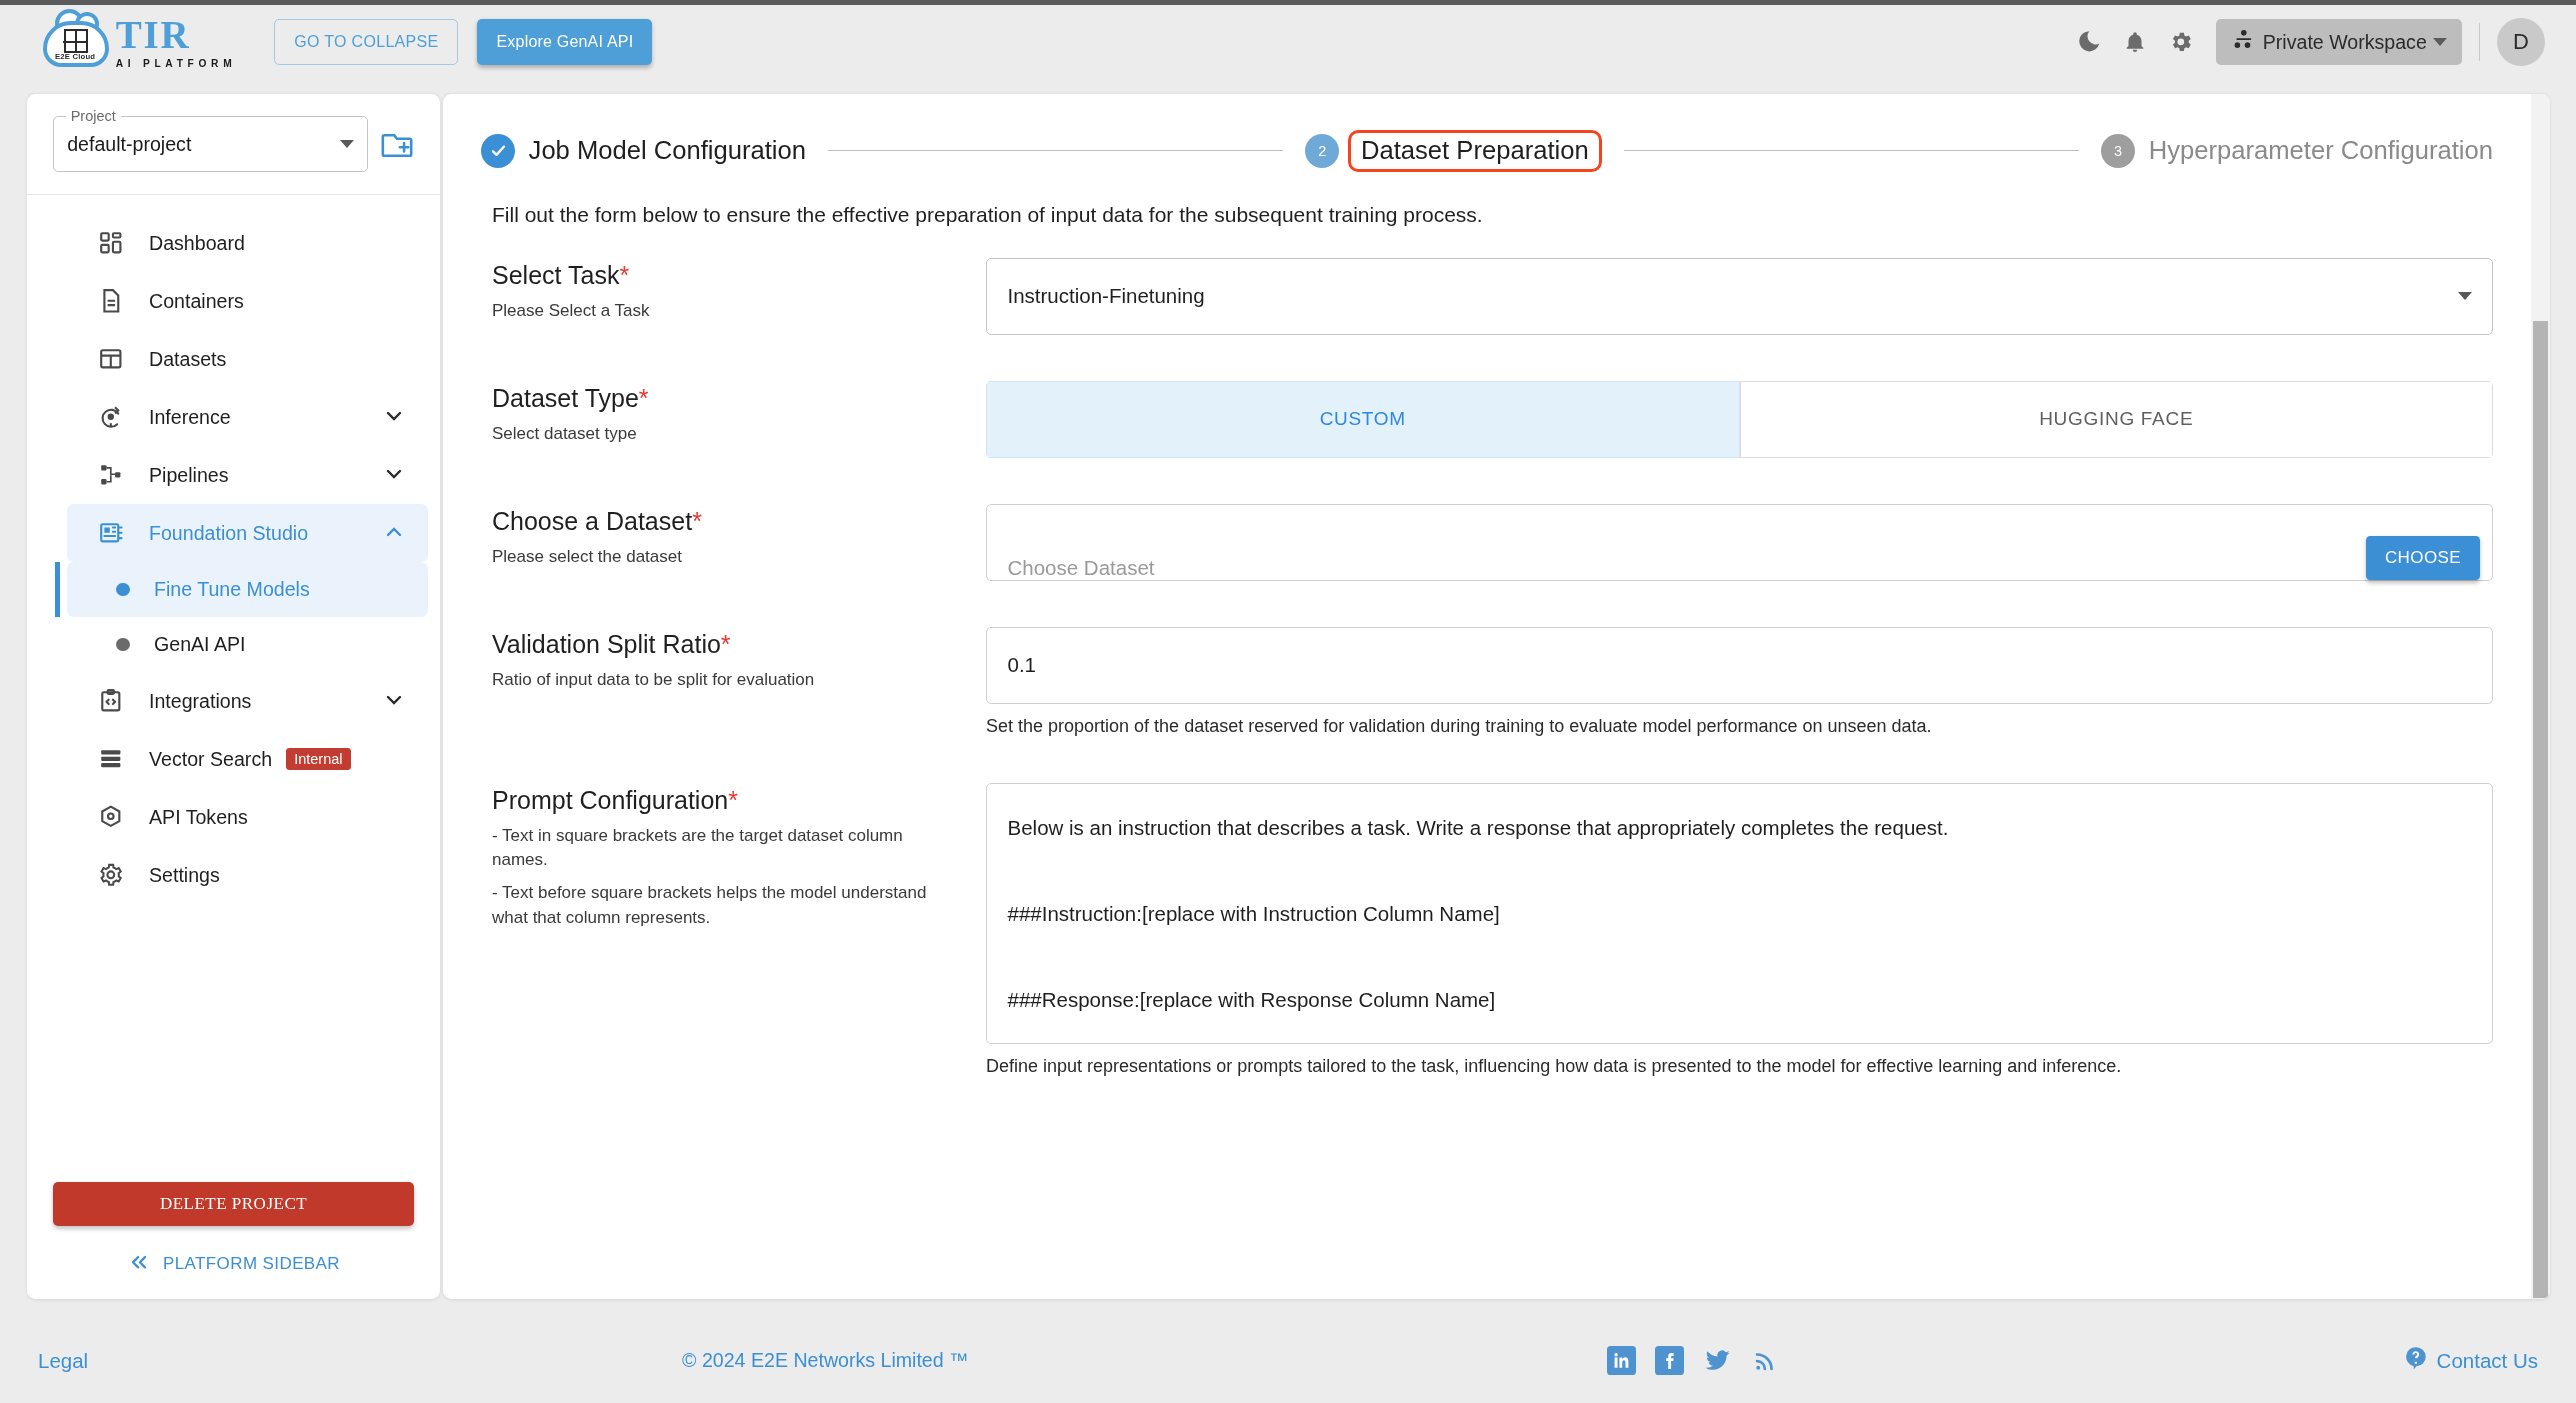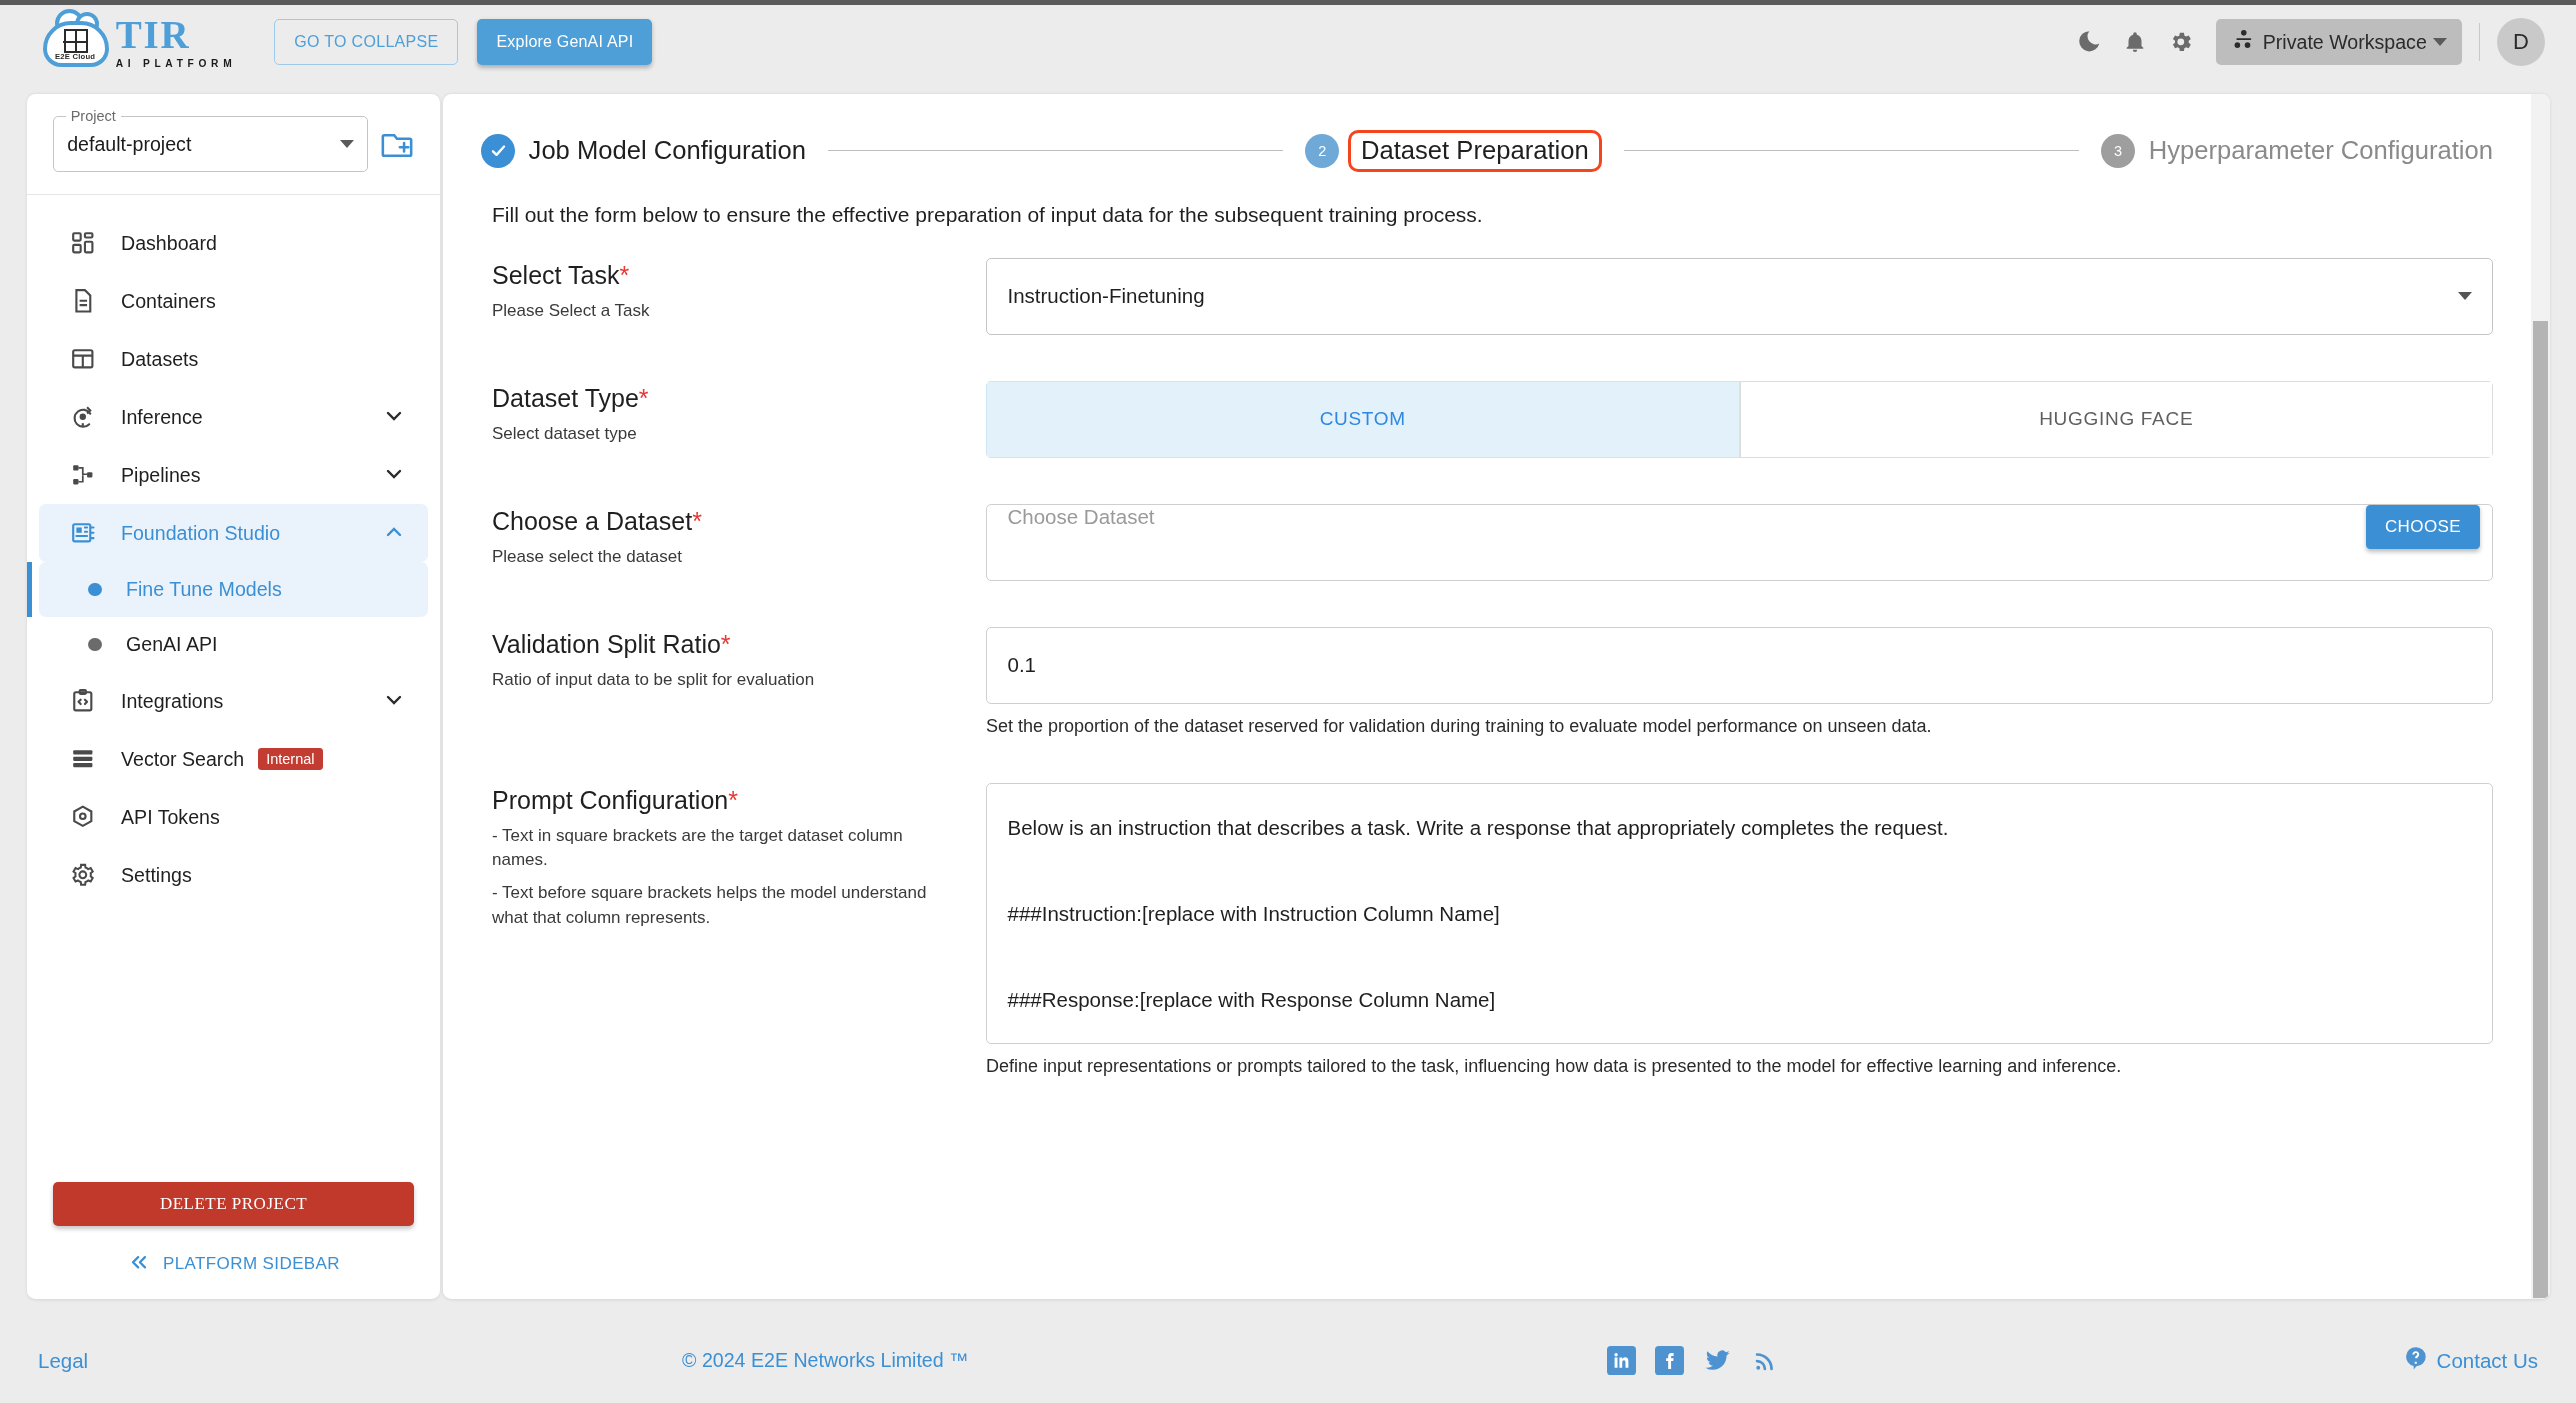--- a/index.html
+++ b/index.html
@@ -106,21 +106,21 @@
     font-size: 14.5px; color: #6b6b6b;
   }
   .fieldset-value { font-size: 19.6px; color: #1b1b1b; }
   .caret-down {
     margin-left: auto;
     width: 0; height: 0; border-left: 7.7px solid transparent;
     border-right: 7.7px solid transparent; border-top: 8.5px solid #5a5a5a;
   }
   .folder-add { width: 34px; height: 29px; cursor: pointer; }
 
-  .nav { padding: 19px 0 0 0; flex: 1; overflow: hidden; }
+  .nav { padding: 19px 0 0 0; flex: 1; overflow: hidden; margin-left: 28px; }
   .nav-item {
     display: flex; align-items: center; height: 58px;
     padding: 0 22px 0 29px; margin: 0 12px; border-radius: 6.8px;
     cursor: pointer; color: #1f1f1f;
   }
   .nav-item .nav-icon {
     width: 29px; height: 29px; display: flex; align-items: center; justify-content: center;
     color: #4a4a4a; flex: 0 0 29px;
   }
   .nav-label { margin-left: 24px; font-size: 19.6px; }
@@ -209,21 +209,21 @@
   .toggle-group { display: flex; height: 77px; border-radius: 5.1px; overflow: hidden; }
   .toggle-btn {
     flex: 1; display: flex; align-items: center; justify-content: center;
     font-size: 19px; letter-spacing: 0.7px; cursor: pointer;
     border: 0.9px solid #dcdcdc; background: #fff; color: #5f5f5f;
   }
   .toggle-btn.selected { background: #e3f1fb; border-color: #cfe5f5; color: #2f88e0; }
 
   .choose-box {
     height: 77px; border: 0.9px solid #cfcfcf; border-radius: 5.1px;
-    display: flex; align-items: flex-start; padding: 0 12px 0 20.5px;
+    display: flex; align-items: flex-end; padding: 0 12px 0 20.5px;
     font-size: 20.5px; color: #9a9a9a;
   }
   .btn-choose {
     margin-left: auto; height: 44px; padding: 0 19px; border: none; border-radius: 4.3px;
     background: #3b8fd4; color: #fff; font-size: 17px; letter-spacing: 0.4px;
     cursor: pointer; box-shadow: 0 2.6px 4.3px rgba(0,0,0,.25);
     font-family: "Liberation Sans", sans-serif;
   }
 
   .text-box {

